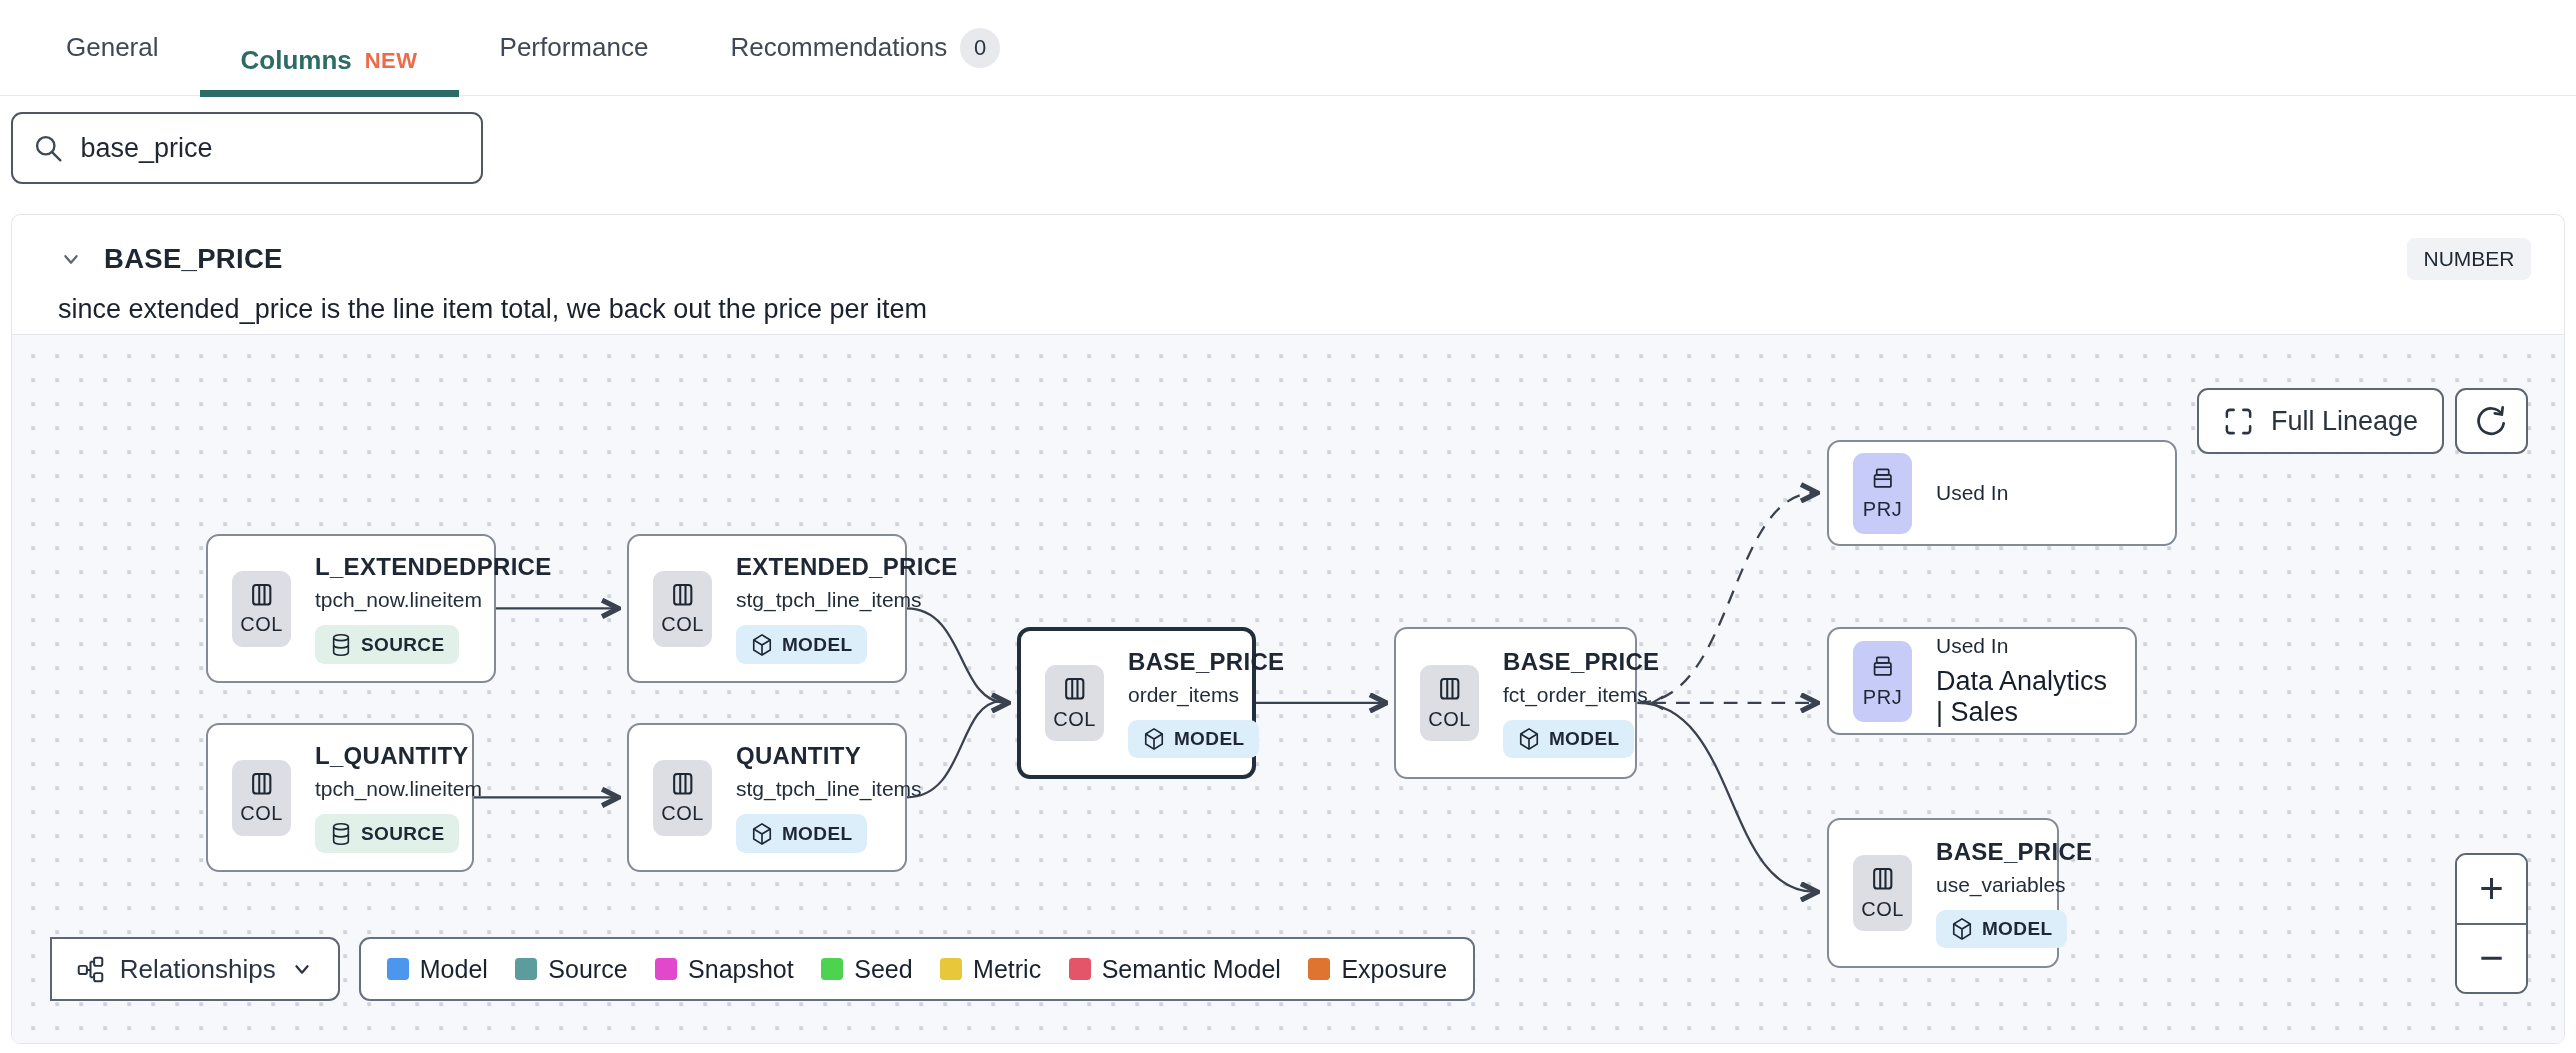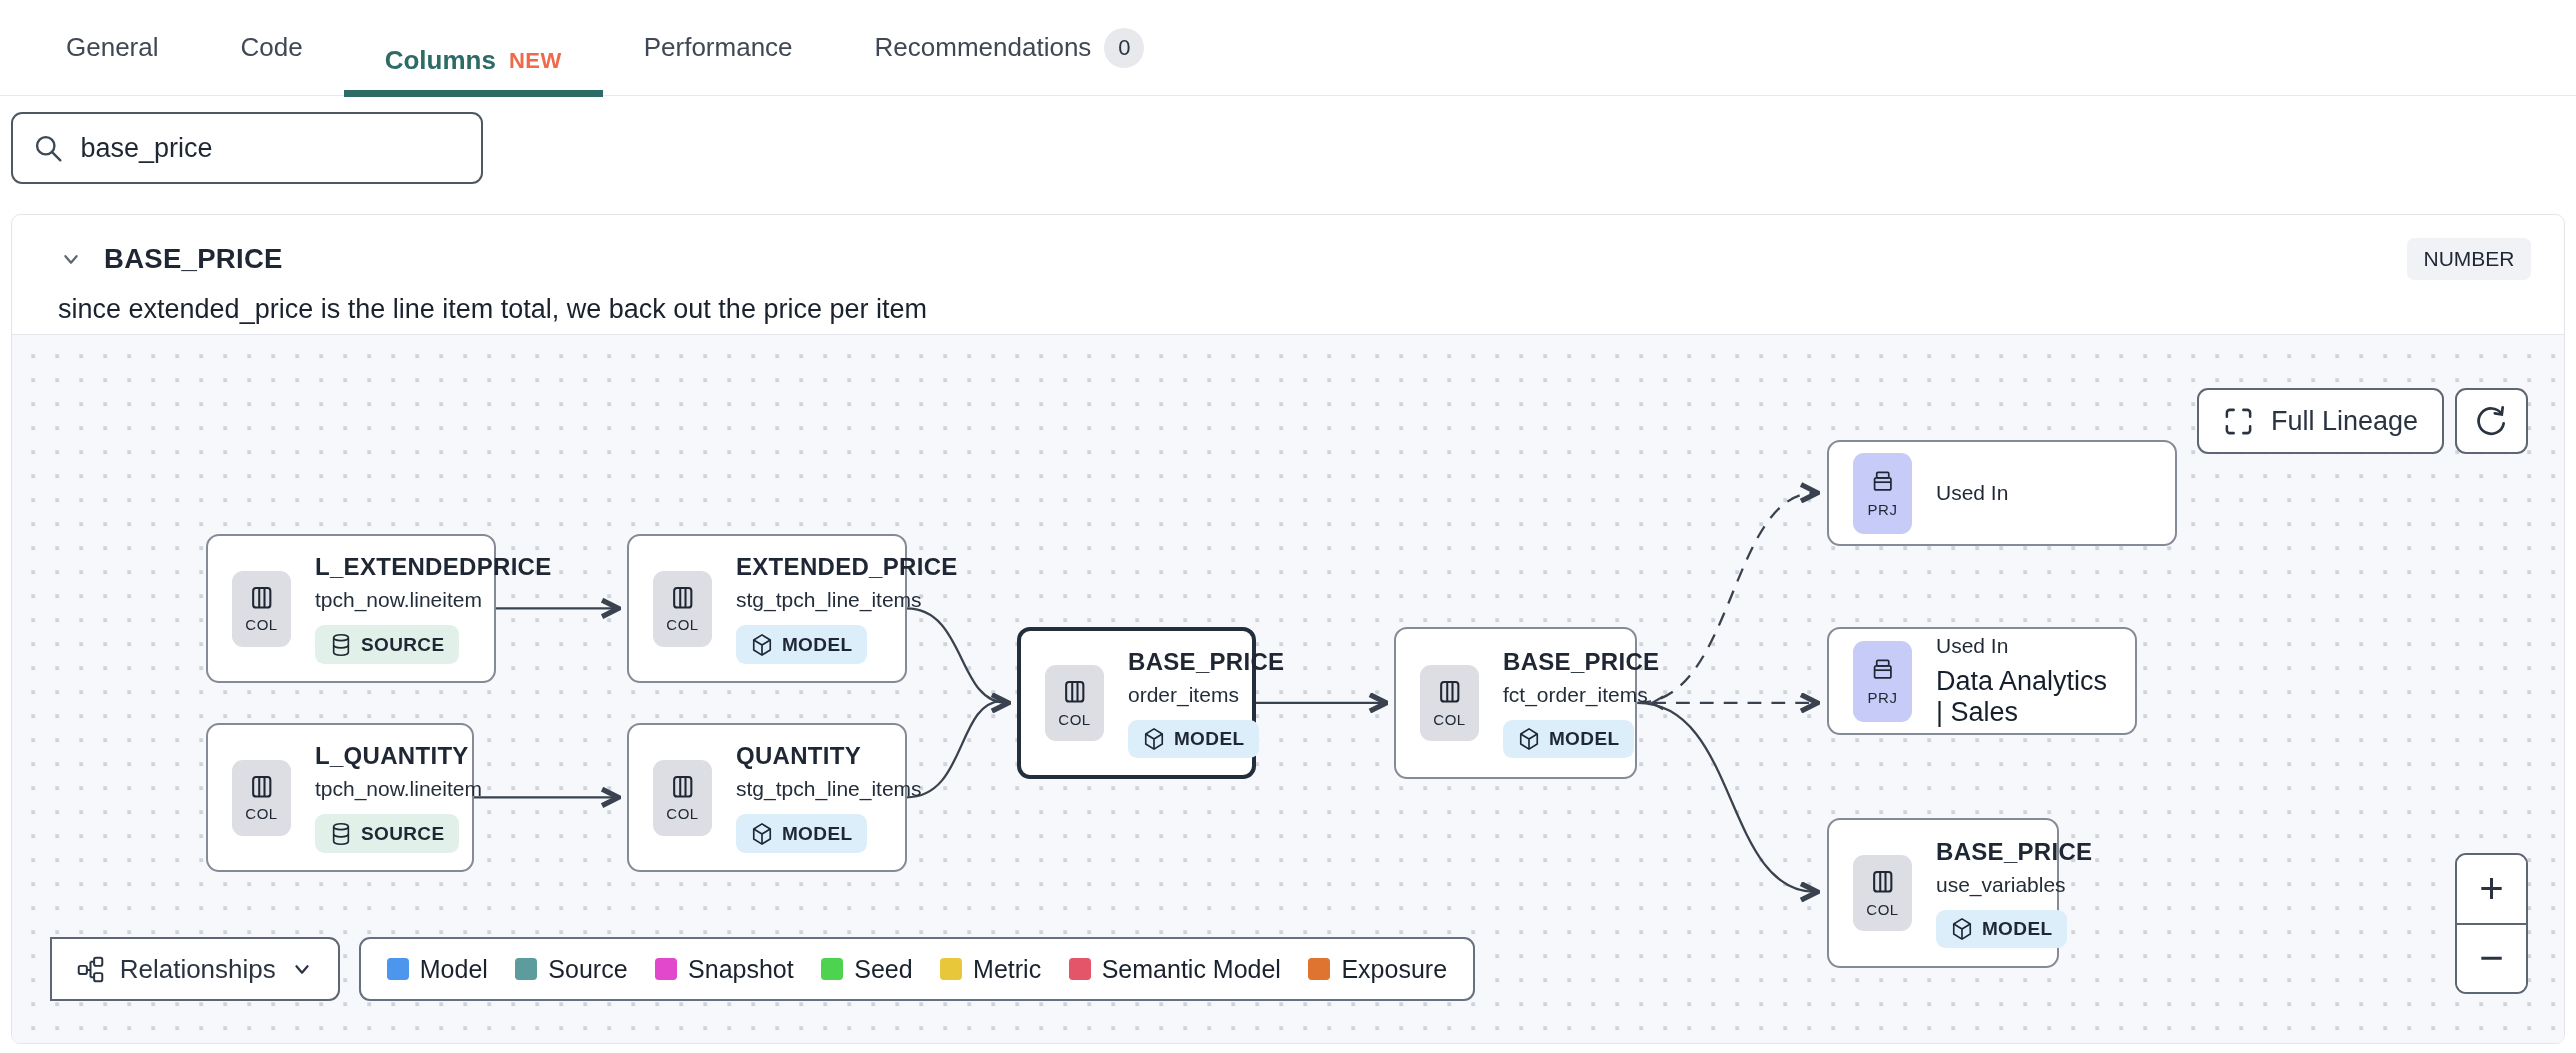--- a/index.html
+++ b/index.html
@@ -39,21 +39,21 @@
     background-size:24px 24px; background-position:9.2px 9.2px;
   }
   .edges { position:absolute; left:0; top:0; pointer-events:none; }
   .edges path { stroke:#39424e; stroke-width:2.5; fill:none; }
   .edges path.dash { stroke-dasharray:15 11; }
 
   
   .node { position:absolute; background:#fff; border:2.3px solid #848b96; border-radius:13px; display:flex; align-items:center; gap:24px; padding-left:24px; cursor:pointer; }
   .node.selected { border:4.1px solid #232e3c; }
   .kind-badge { width:59px; min-width:59px; height:76px; border-radius:11px; background:#dcdee3; display:flex; flex-direction:column; align-items:center; justify-content:center; gap:4.6px; color:#1e2733; }
-  .kind-badge span { font-size:15px; letter-spacing:0.5px; }
+  .kind-badge span { font-size:20px; letter-spacing:0.5px; }
   .kind-badge.prj { background:#c6cbf8; height:81px; }
   .node-body { display:flex; flex-direction:column; align-items:flex-start; gap:7.3px; padding-right:24px; }
   .node-title { font-size:24px; font-weight:bold; letter-spacing:0.3px; }
   .node-sub { font-size:21px; color:#242e3a; }
   .pill { margin-top:5.5px; display:inline-flex; align-items:center; gap:9.2px; border-radius:9.2px; padding:7.3px 14.7px; font-size:19px; font-weight:bold; letter-spacing:0.4px; color:#1e2733; }
   .pill.source { background:#e1f1ea; }
   .pill.model { background:#ddeefb; }
   .node-eyebrow { font-size:21px; color:#1f2835; }
   .node-title-lg { font-size:27px; color:#161f2b; }
 
@@ -72,23 +72,20 @@
   .legend { margin-left:18.3px; background:#fff; border:2.3px solid #667083; border-radius:11px; display:flex; align-items:center; gap:27.5px; padding:0 26px; font-size:25px; color:#1a222e; }
   .legend-item { display:flex; align-items:center; gap:11px; }
   .legend-item .sw { width:22px; height:22px; border-radius:3.7px; display:inline-block; }
 </style>
 </head>
 <body>
 
 <div class="tabbar">
   <div class="tab">
       <span>General</span>
-    </div>
-  <div class="tab">
-      <span>Code</span>
     </div>
   <div class="tab active">
     <span>Columns</span>
     <span class="new-badge">NEW</span>
     <span class="ul"></span>
   </div>
   <div class="tab">
       <span>Performance</span>
     </div>
   <div class="tab">

